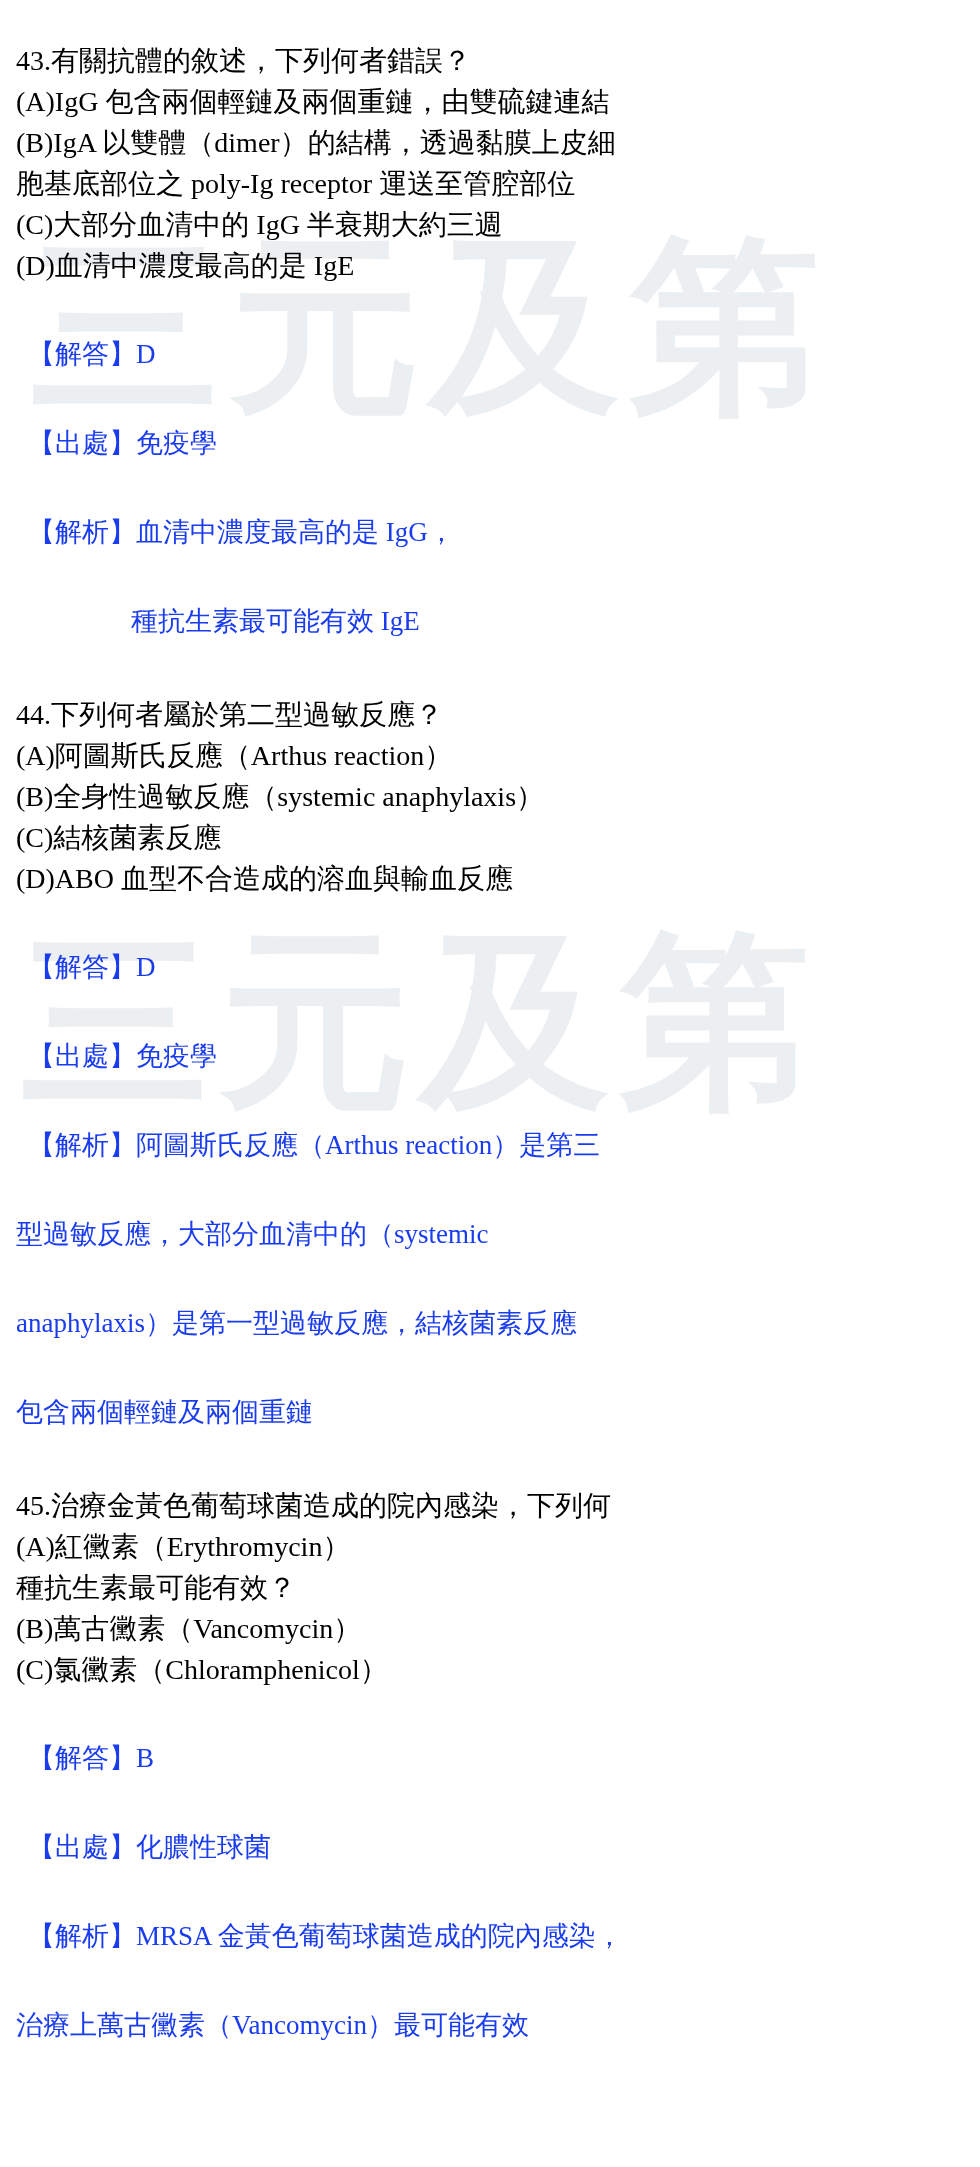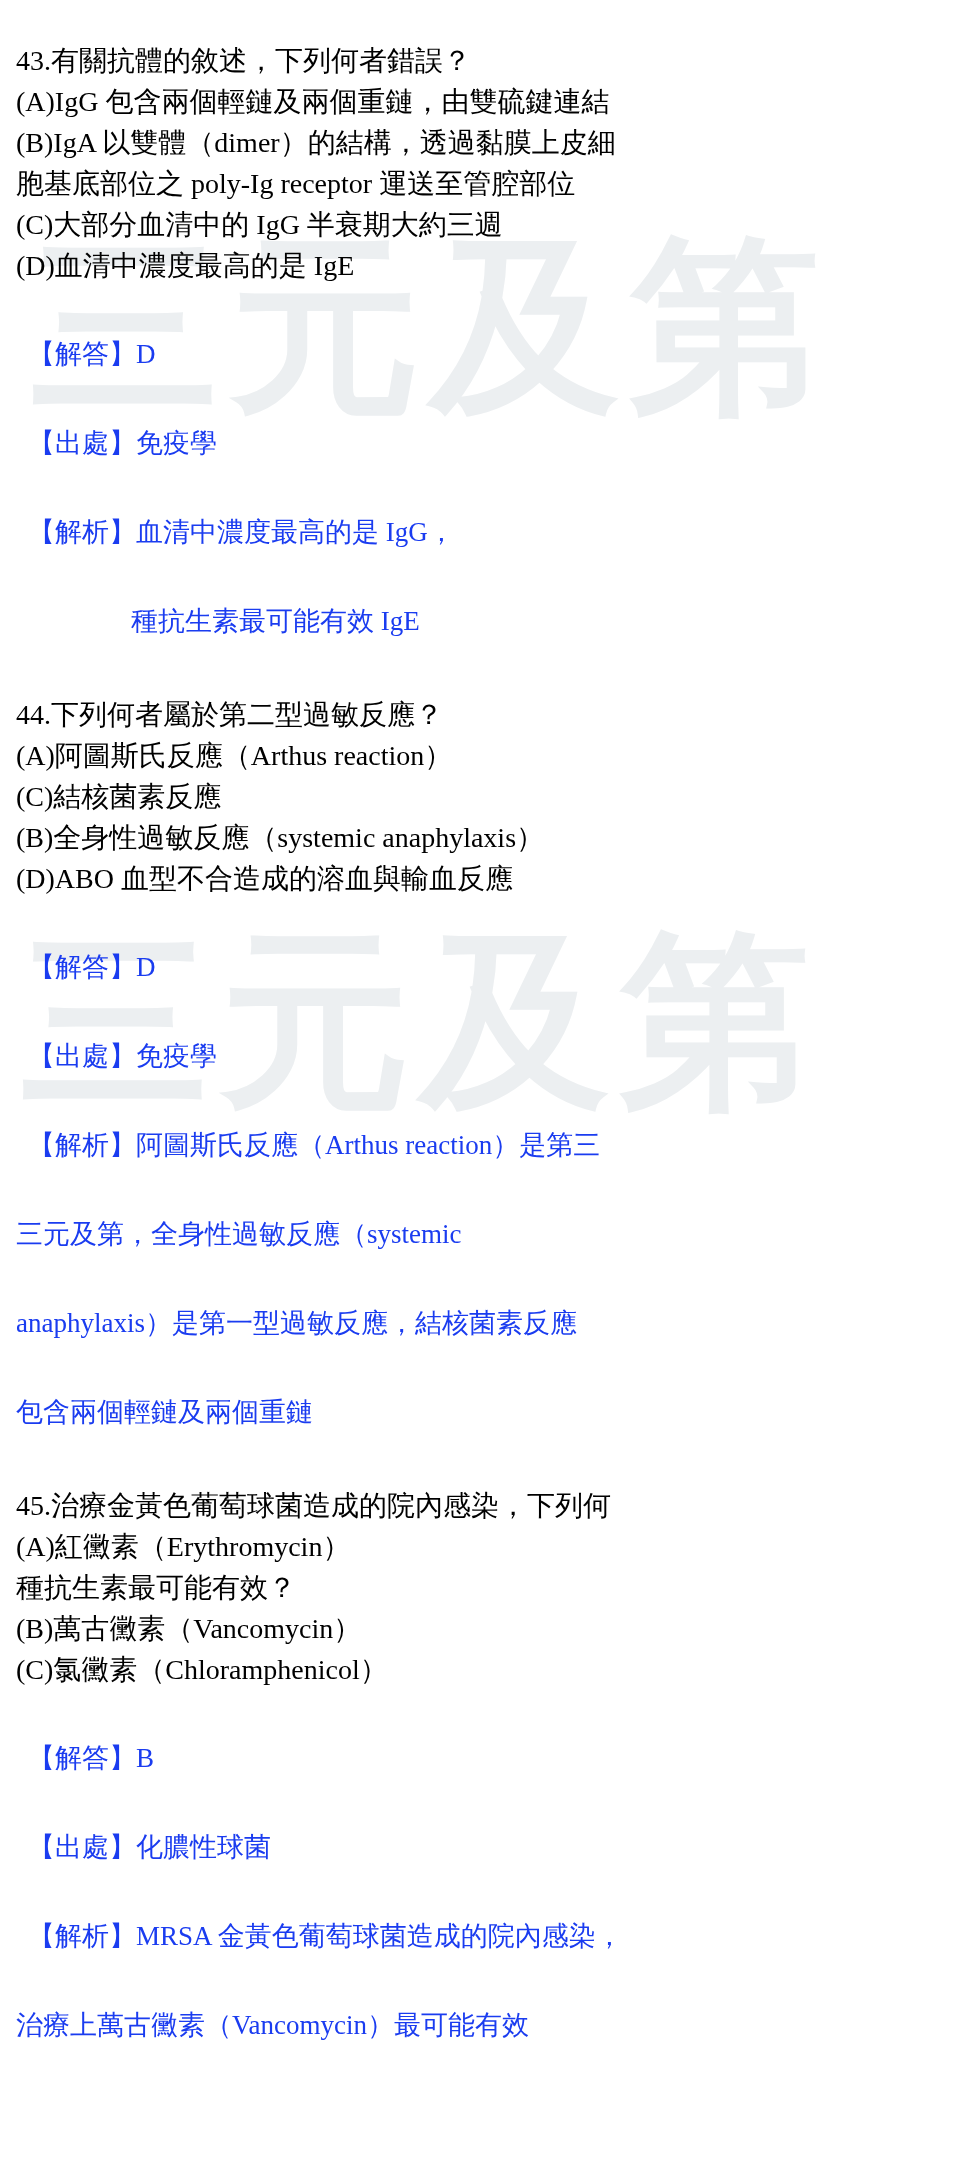--- a/index.html
+++ b/index.html
@@ -98,27 +98,27 @@
     <div class="q-line">(D)血清中濃度最高的是 IgE</div>
     <div class="ans-line"><span>【解答】</span><span>D</span></div>
     <div class="ans-line"><span>【出處】</span><span>免疫學</span></div>
     <div class="ans-line"><span>【解析】</span><span>血清中濃度最高的是 IgG，</span></div>
     <div class="ans-line indent-extra">種抗生素最可能有效 IgE</div>
   </div>
 
   <div class="question-block">
     <div class="q-line">44.下列何者屬於第二型過敏反應？</div>
     <div class="q-line">(A)阿圖斯氏反應（Arthus reaction）</div>
+    <div class="q-line">(B)全身性過敏反應（systemic anaphylaxis）</div>
     <div class="q-line">(C)結核菌素反應</div>
-    <div class="q-line">(B)全身性過敏反應（systemic anaphylaxis）</div>
     <div class="q-line">(D)ABO 血型不合造成的溶血與輸血反應</div>
     <div class="ans-line"><span>【解答】</span><span>D</span></div>
     <div class="ans-line"><span>【出處】</span><span>免疫學</span></div>
     <div class="ans-line"><span>【解析】</span><span>阿圖斯氏反應（Arthus reaction）是第三</span></div>
-    <div class="ans-line nohang">三元及第，全身性過敏反應（systemic</div>
+    <div class="ans-line nohang">型過敏反應，大部分血清中的（systemic</div>
     <div class="ans-line nohang">anaphylaxis）是第一型過敏反應，結核菌素反應</div>
     <div class="ans-line nohang">包含兩個輕鏈及兩個重鏈</div>
   </div>
 
   <div class="question-block">
     <div class="q-line">45.治療金黃色葡萄球菌造成的院內感染，下列何</div>
     <div class="q-line">(A)紅黴素（Erythromycin）</div>
     <div class="q-line">種抗生素最可能有效？</div>
     <div class="q-line">(B)萬古黴素（Vancomycin）</div>
     <div class="q-line">(C)氯黴素（Chloramphenicol）</div>

